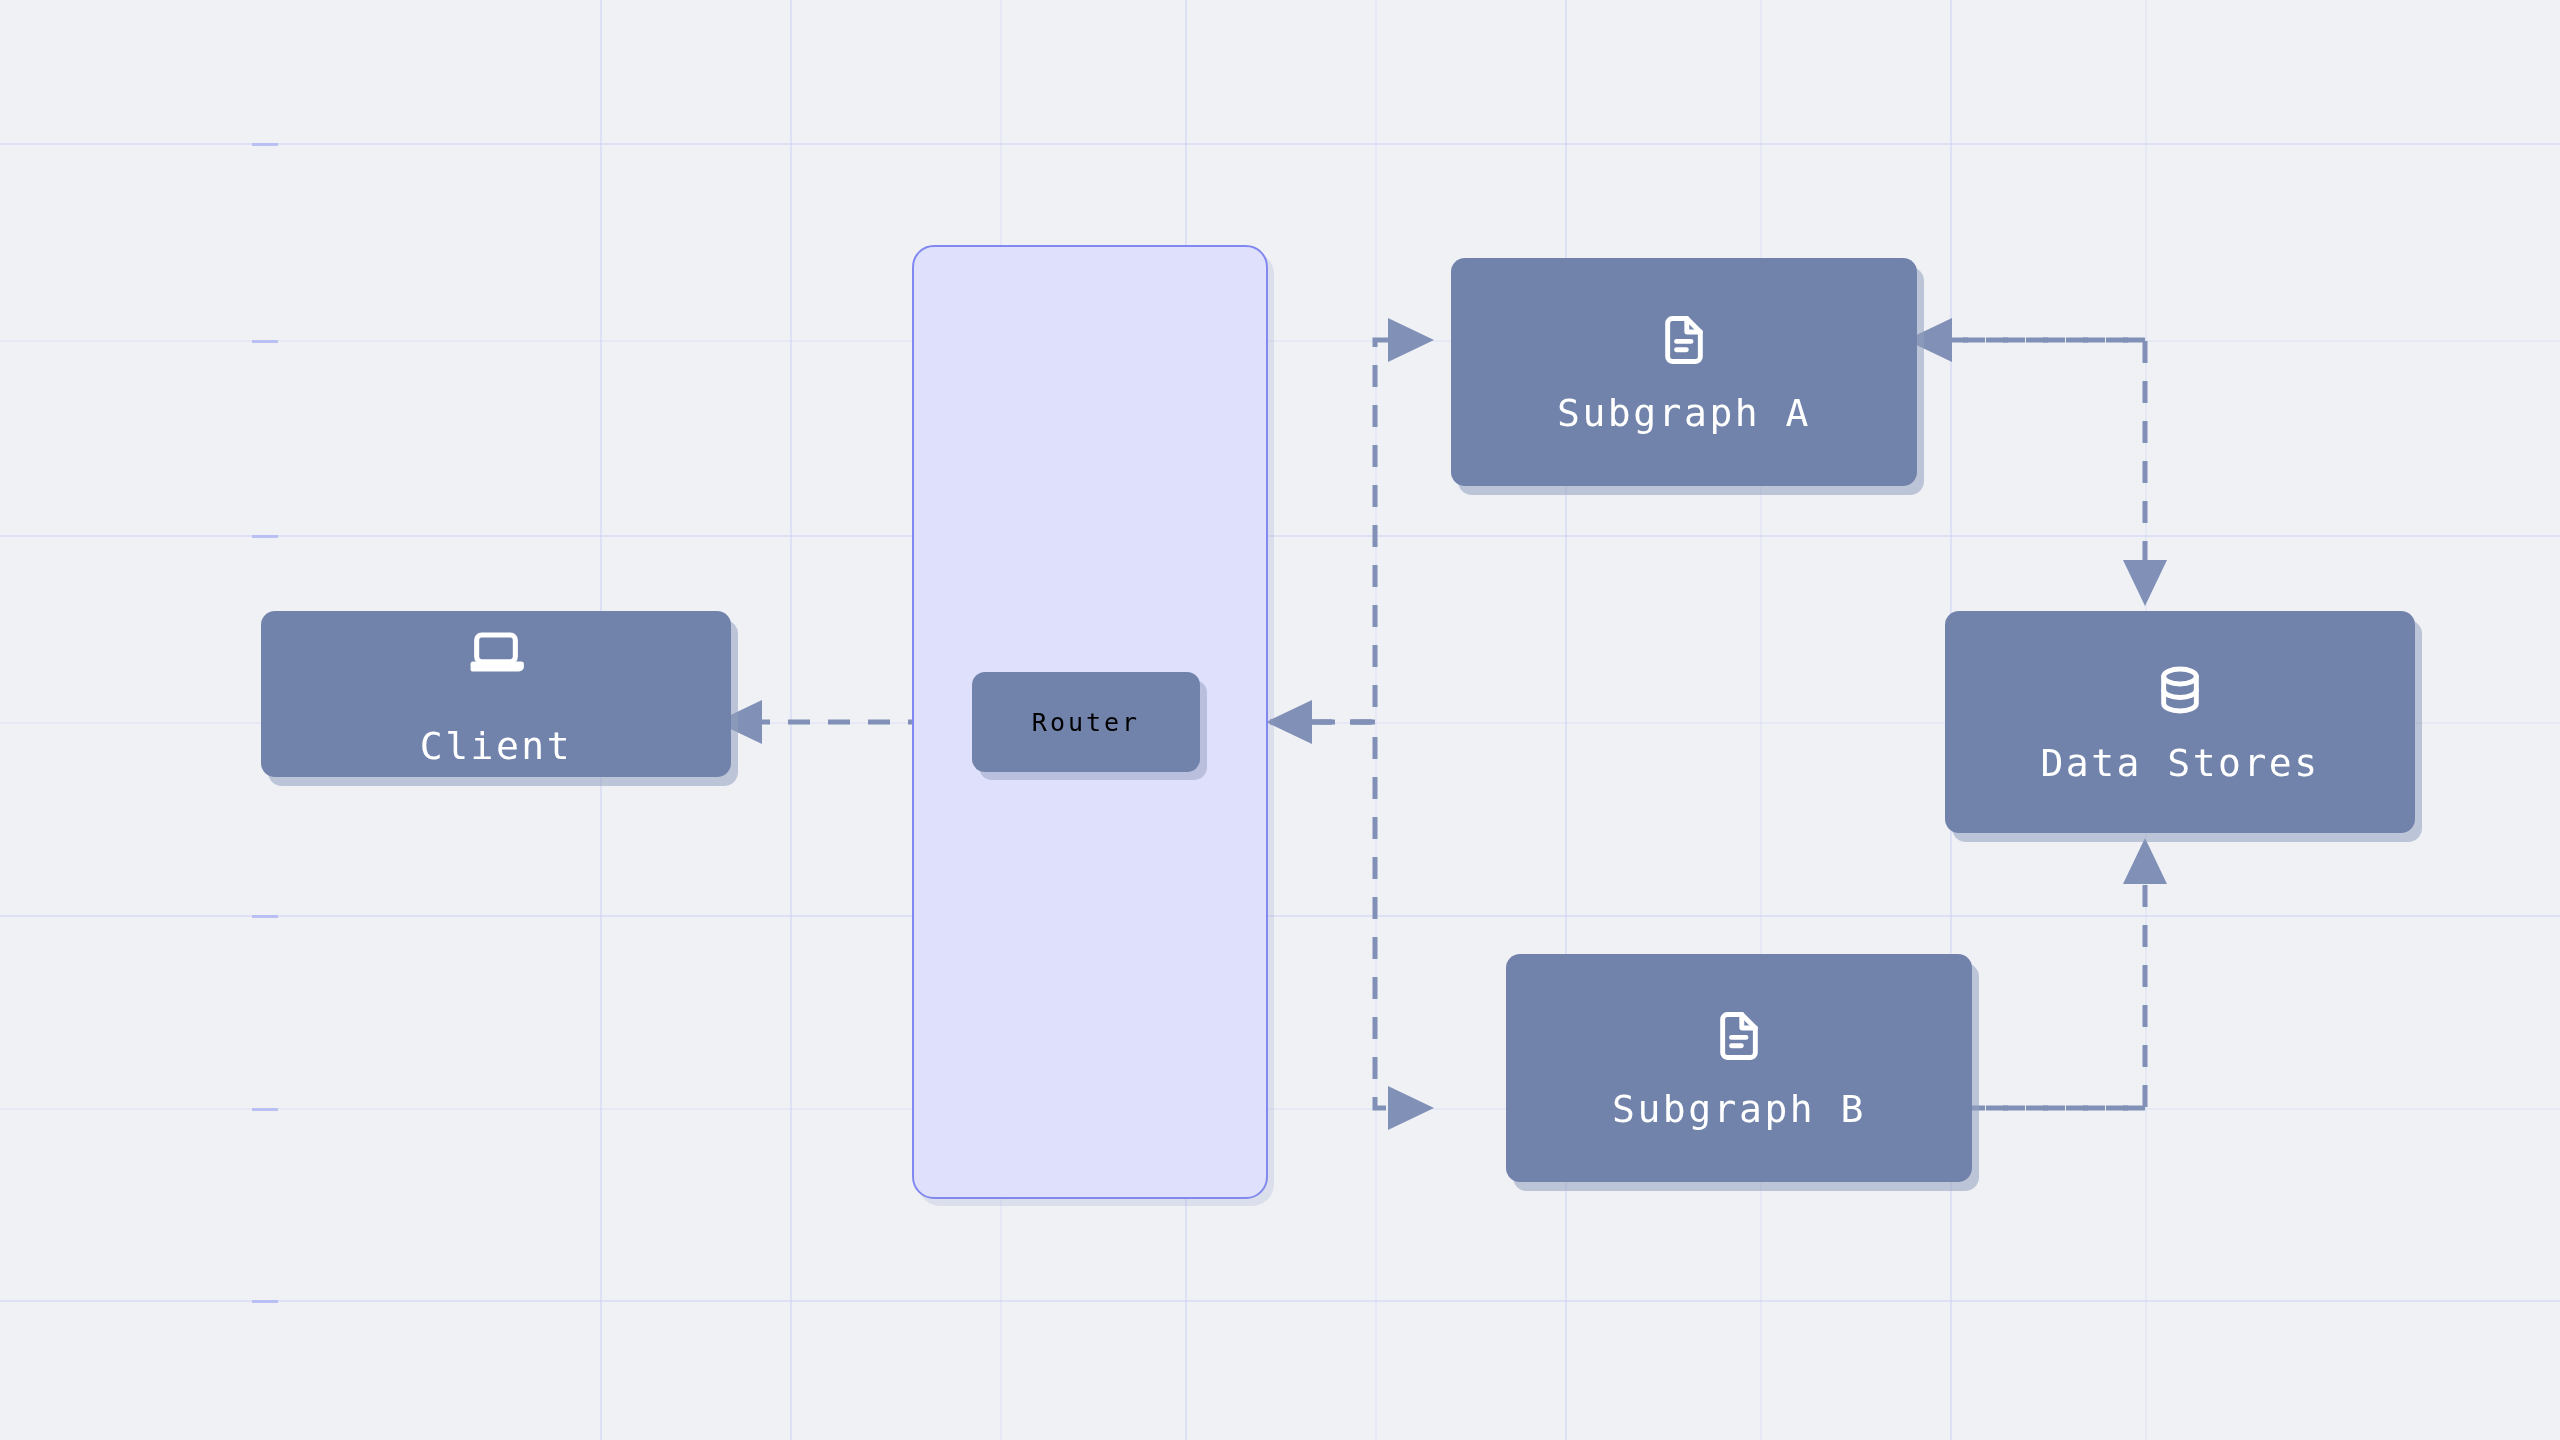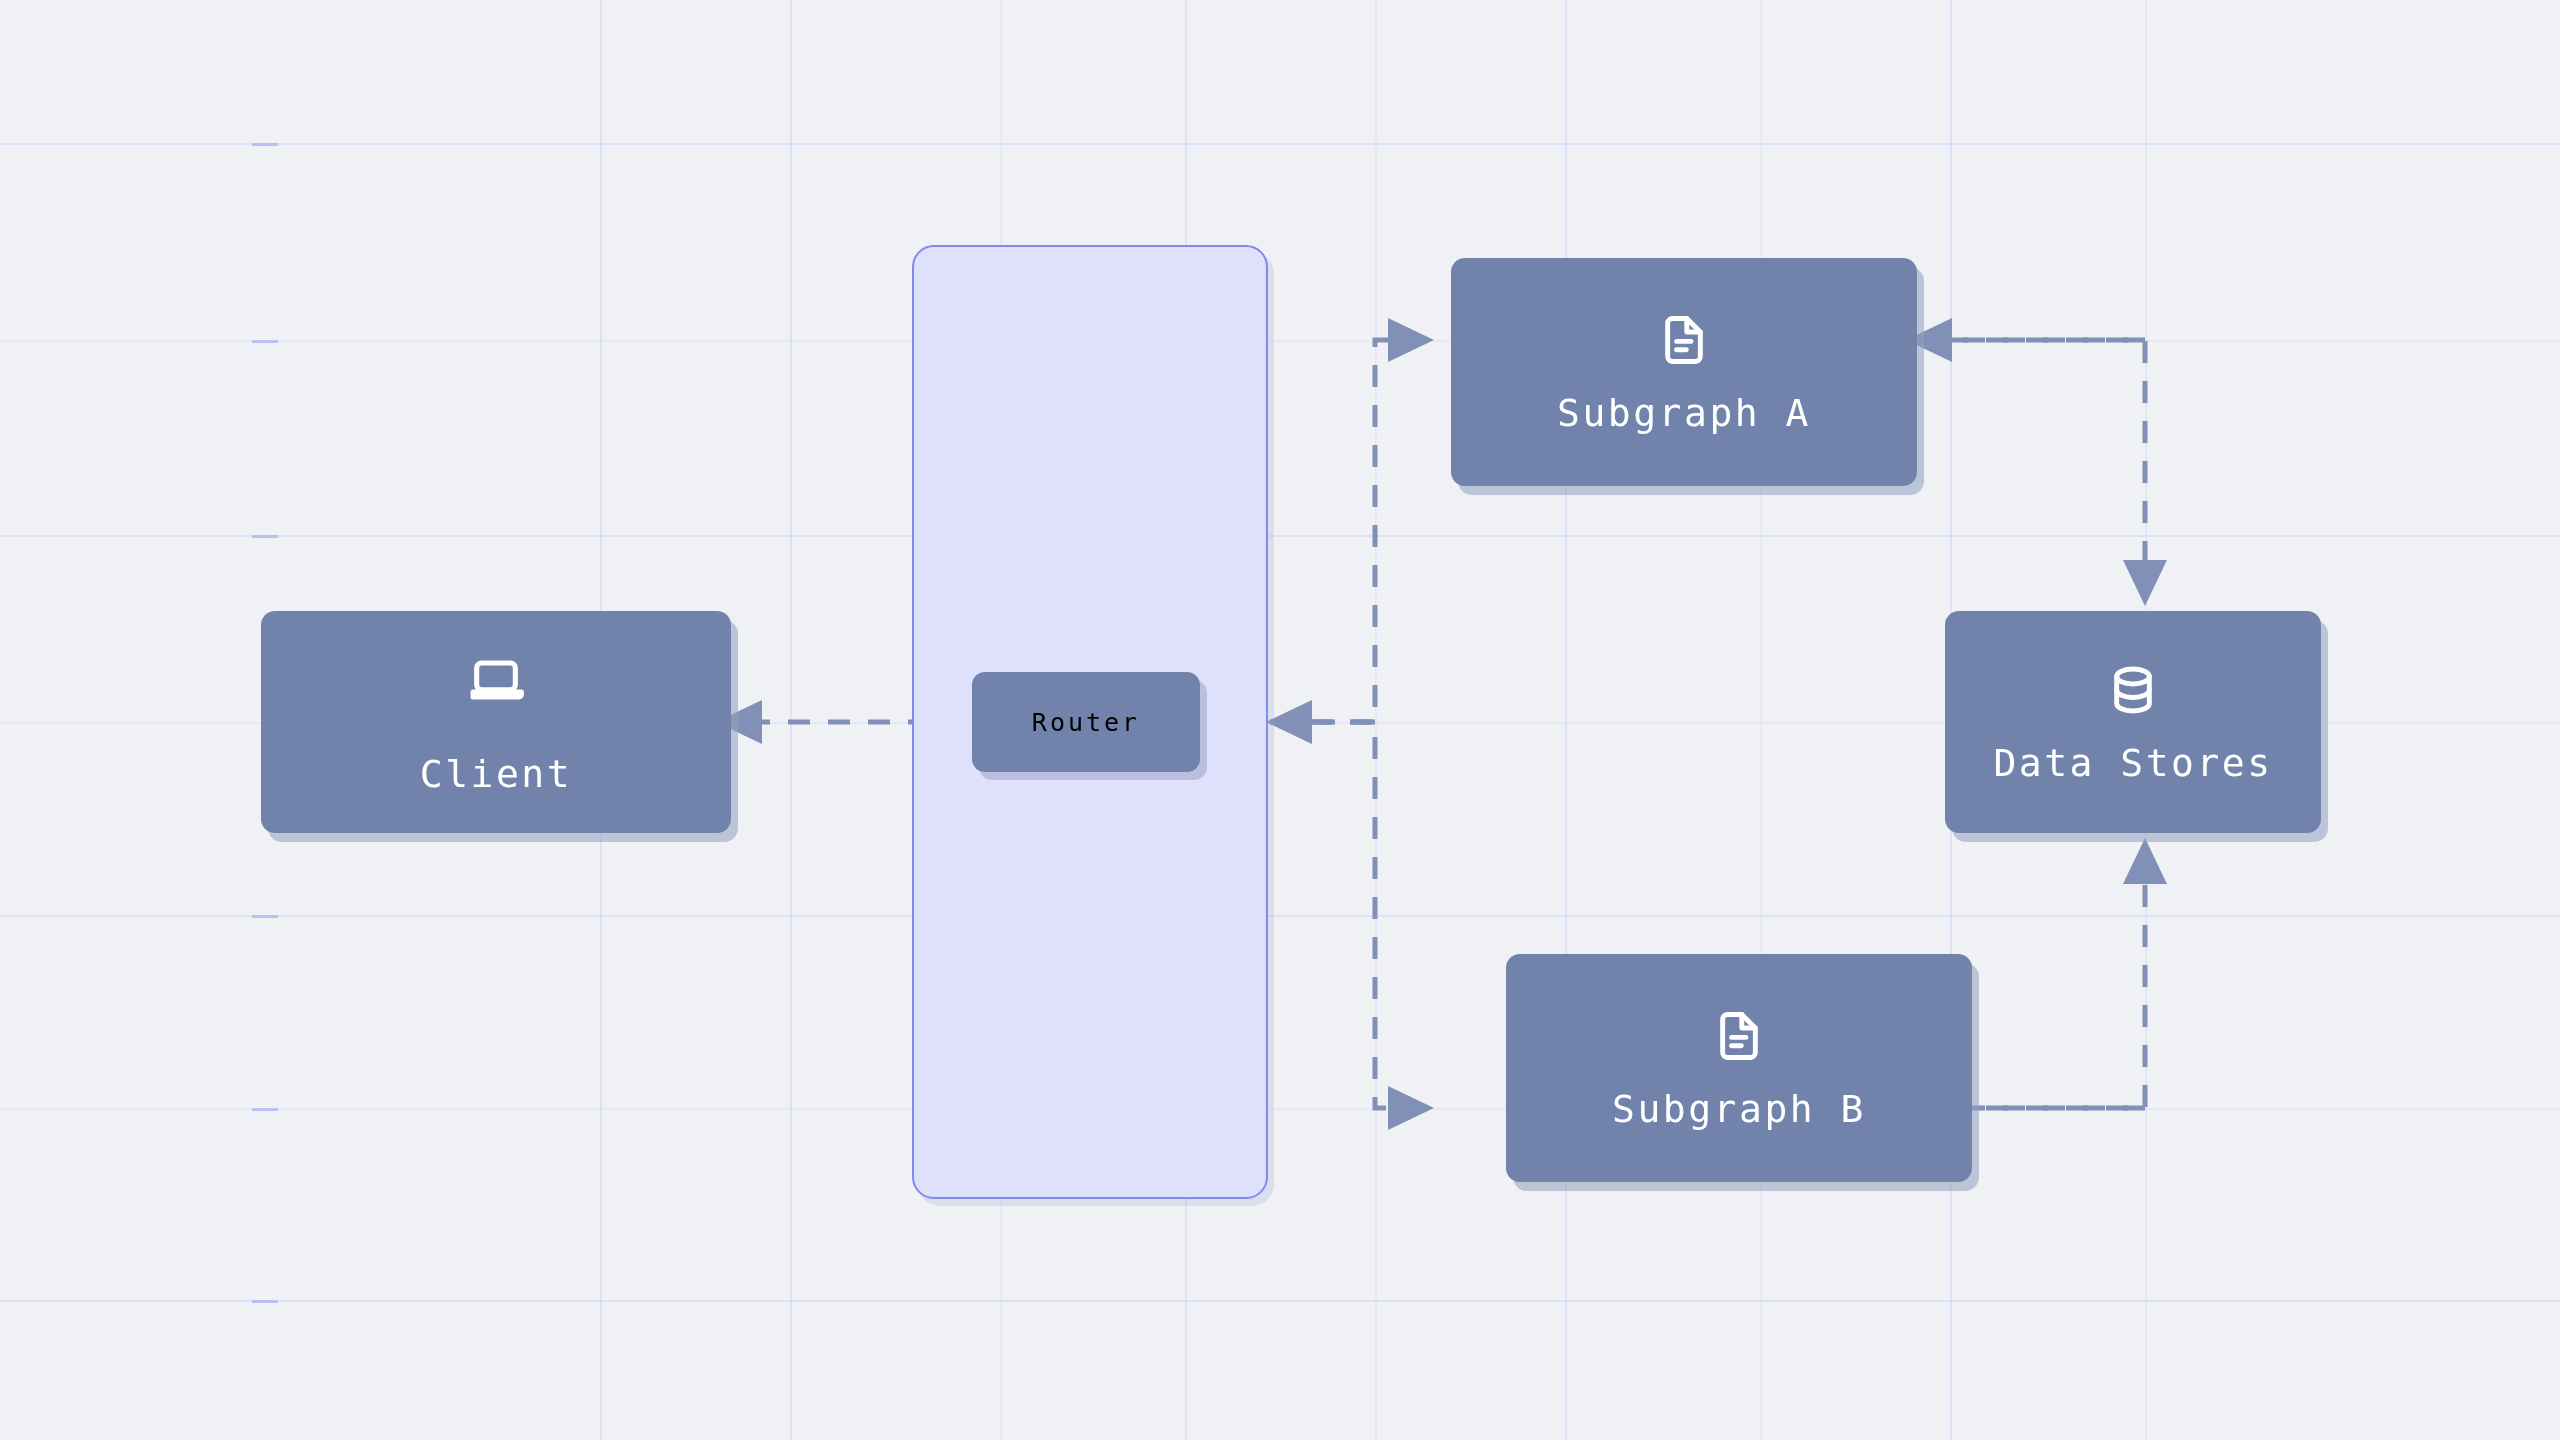--- a/index.html
+++ b/index.html
@@ -191,21 +191,21 @@
       <polygon class="edge-head" points="1906,1108 1952,1086 1952,1130"></polygon>
     </g>
   </svg>
 
   <div class="router-container" style="left:912px; top:245px; width:356px; height:954px;"></div>
 
   <div class="router-pill" style="left:972px; top:672px; width:228px; height:100px;">
     <span class="node-label">Router</span>
   </div>
 
-  <div class="node" style="left:246px; top:611px; width:470px; height:222px;gap:20px;">
+  <div class="node" style="left:246px; top:611px; width:470px; height:166px;gap:20px;">
     <span class="icon-wrap">
       <svg width="58" height="58" viewBox="0 0 24 24" fill="none" stroke="#ffffff" stroke-width="2.1" stroke-linecap="round" stroke-linejoin="round">
         <rect x="4" y="5" width="16" height="11" rx="2"></rect>
         <path d="M2.5 19 h19 a1 1 0 0 0 1-1 v-1 h-7 l-1 1 h-4 l-1-1 h-7 v1 a1 1 0 0 0 1 1 z"></path>
       </svg>
     </span>
     <span class="node-label">Client</span>
   </div>
 
   <div class="node" style="left:1436px; top:258px; width:466px; height:228px;">
@@ -225,21 +225,21 @@
       <svg width="56" height="56" viewBox="0 0 24 24" fill="none" stroke="#ffffff" stroke-width="2.1" stroke-linecap="round" stroke-linejoin="round">
         <path d="M5 4.8 a2 2 0 0 1 2-2 h6.2 L19 8.6 V19.2 a2 2 0 0 1 -2 2 H7 a2 2 0 0 1 -2 -2 z"></path>
         <path d="M13.2 2.8 V8.6 H19"></path>
         <line x1="8.8" y1="12.6" x2="15" y2="12.6"></line>
         <line x1="8.8" y1="16.2" x2="13" y2="16.2"></line>
       </svg>
     </span>
     <span class="node-label">Subgraph B</span>
   </div>
 
-  <div class="node" style="left:1930px; top:611px; width:376px; height:222px;">
+  <div class="node" style="left:1930px; top:611px; width:470px; height:222px;">
     <span class="icon-wrap">
       <svg width="56" height="56" viewBox="0 0 24 24" fill="none" stroke="#ffffff" stroke-width="2.1" stroke-linecap="round" stroke-linejoin="round">
         <ellipse cx="12" cy="6.2" rx="7" ry="3.2"></ellipse>
         <path d="M5 6.2 V17.8 c0 1.77 3.13 3.2 7 3.2 s7 -1.43 7 -3.2 V6.2"></path>
         <path d="M5 12 c0 1.77 3.13 3.2 7 3.2 s7 -1.43 7 -3.2"></path>
       </svg>
     </span>
     <span class="node-label">Data Stores</span>
   </div>
 

